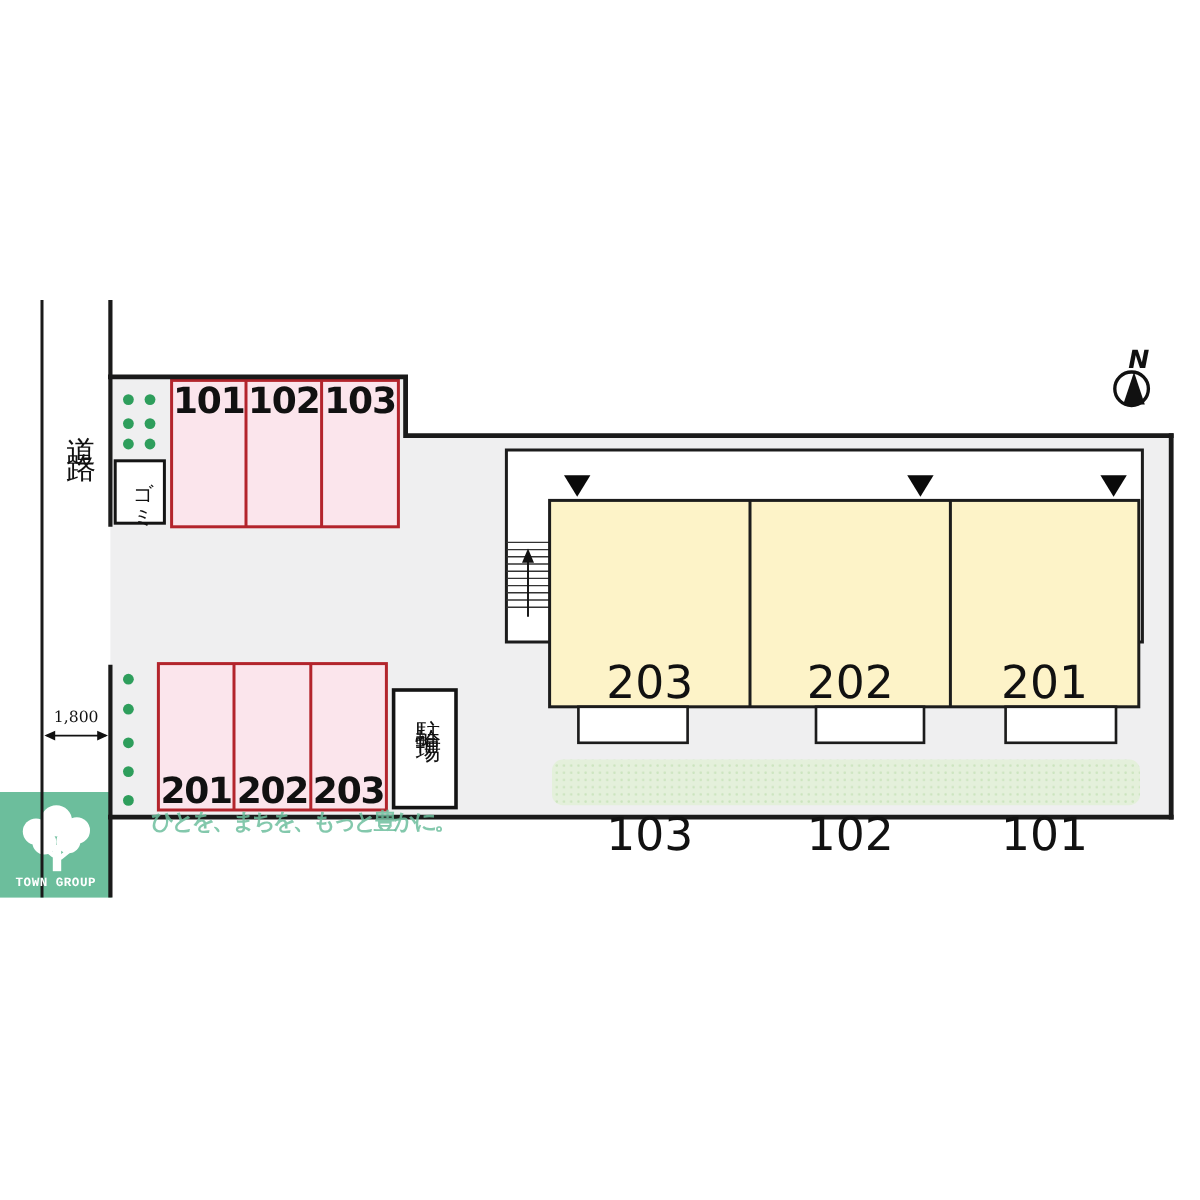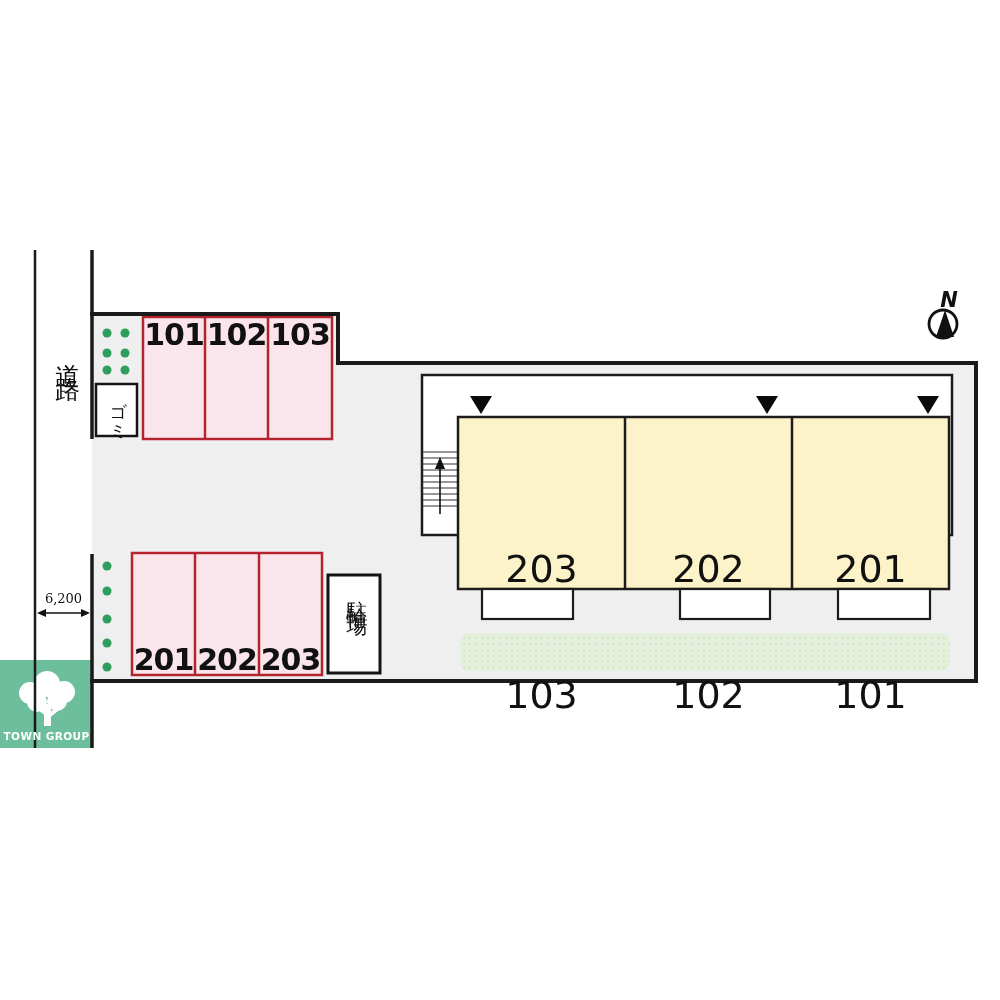--- a/index.html
+++ b/index.html
@@ -143,21 +143,21 @@
       <line x1="35" y1="250" x2="35" y2="748" stroke-width="2.5"></line>
       <path d="M92,250 V439 M92,554 V748" stroke-width="3.5"></path>
       <path d="M90,314 H338 V363 H978" stroke-width="4"></path>
       <line x1="976" y1="361" x2="976" y2="683" stroke-width="4"></line>
       <line x1="90" y1="681" x2="978" y2="681" stroke-width="4"></line>
     </g>
   </svg>
 
   <div class="txt vtext road-label" style="left:51px;top:344px;">道路</div>
 
-  <div class="txt dim-label" style="left:37px;top:591px;width:53px;">6,200</div>
+  <div class="txt dim-label" style="left:37px;top:591px;width:53px;">1,800</div>
 
   <div class="txt vtext gomi-label" style="left:108px;top:390px;">ゴミ</div>
 
   <div class="txt vtext bike-label" style="left:343px;top:583px;">駐輪場</div>
 
   <div class="txt parking-num" style="left:143px;top:320px;width:62px;">101</div>
   <div class="txt parking-num" style="left:205px;top:320px;width:63px;">102</div>
   <div class="txt parking-num" style="left:268px;top:320px;width:64px;">103</div>
 
   <div class="txt parking-num" style="left:132px;top:645px;width:63px;">201</div>
@@ -172,15 +172,16 @@
     <div>202</div>
     <div>102</div>
   </div>
   <div class="txt unit-label" style="left:792px;top:464px;width:157px;">
     <div>201</div>
     <div>101</div>
   </div>
 
   <div class="txt compass-n" style="left:935px;top:288px;width:28px;">N</div>
 
-  <div class="txt towngroup" style="left:2px;top:730px;width:89px;">TOWN GROUP</div>
+  <div class="txt towngroup" style="left:2px;top:730px;width:89px;font-family:Liberation Mono, monospace;">TOWN GROUP</div>
+  <div class="txt slogan" style="left:126px;top:676px;">ひとを、まちを、もっと豊かに。</div>
 
 </div>
 
 </body></html>

